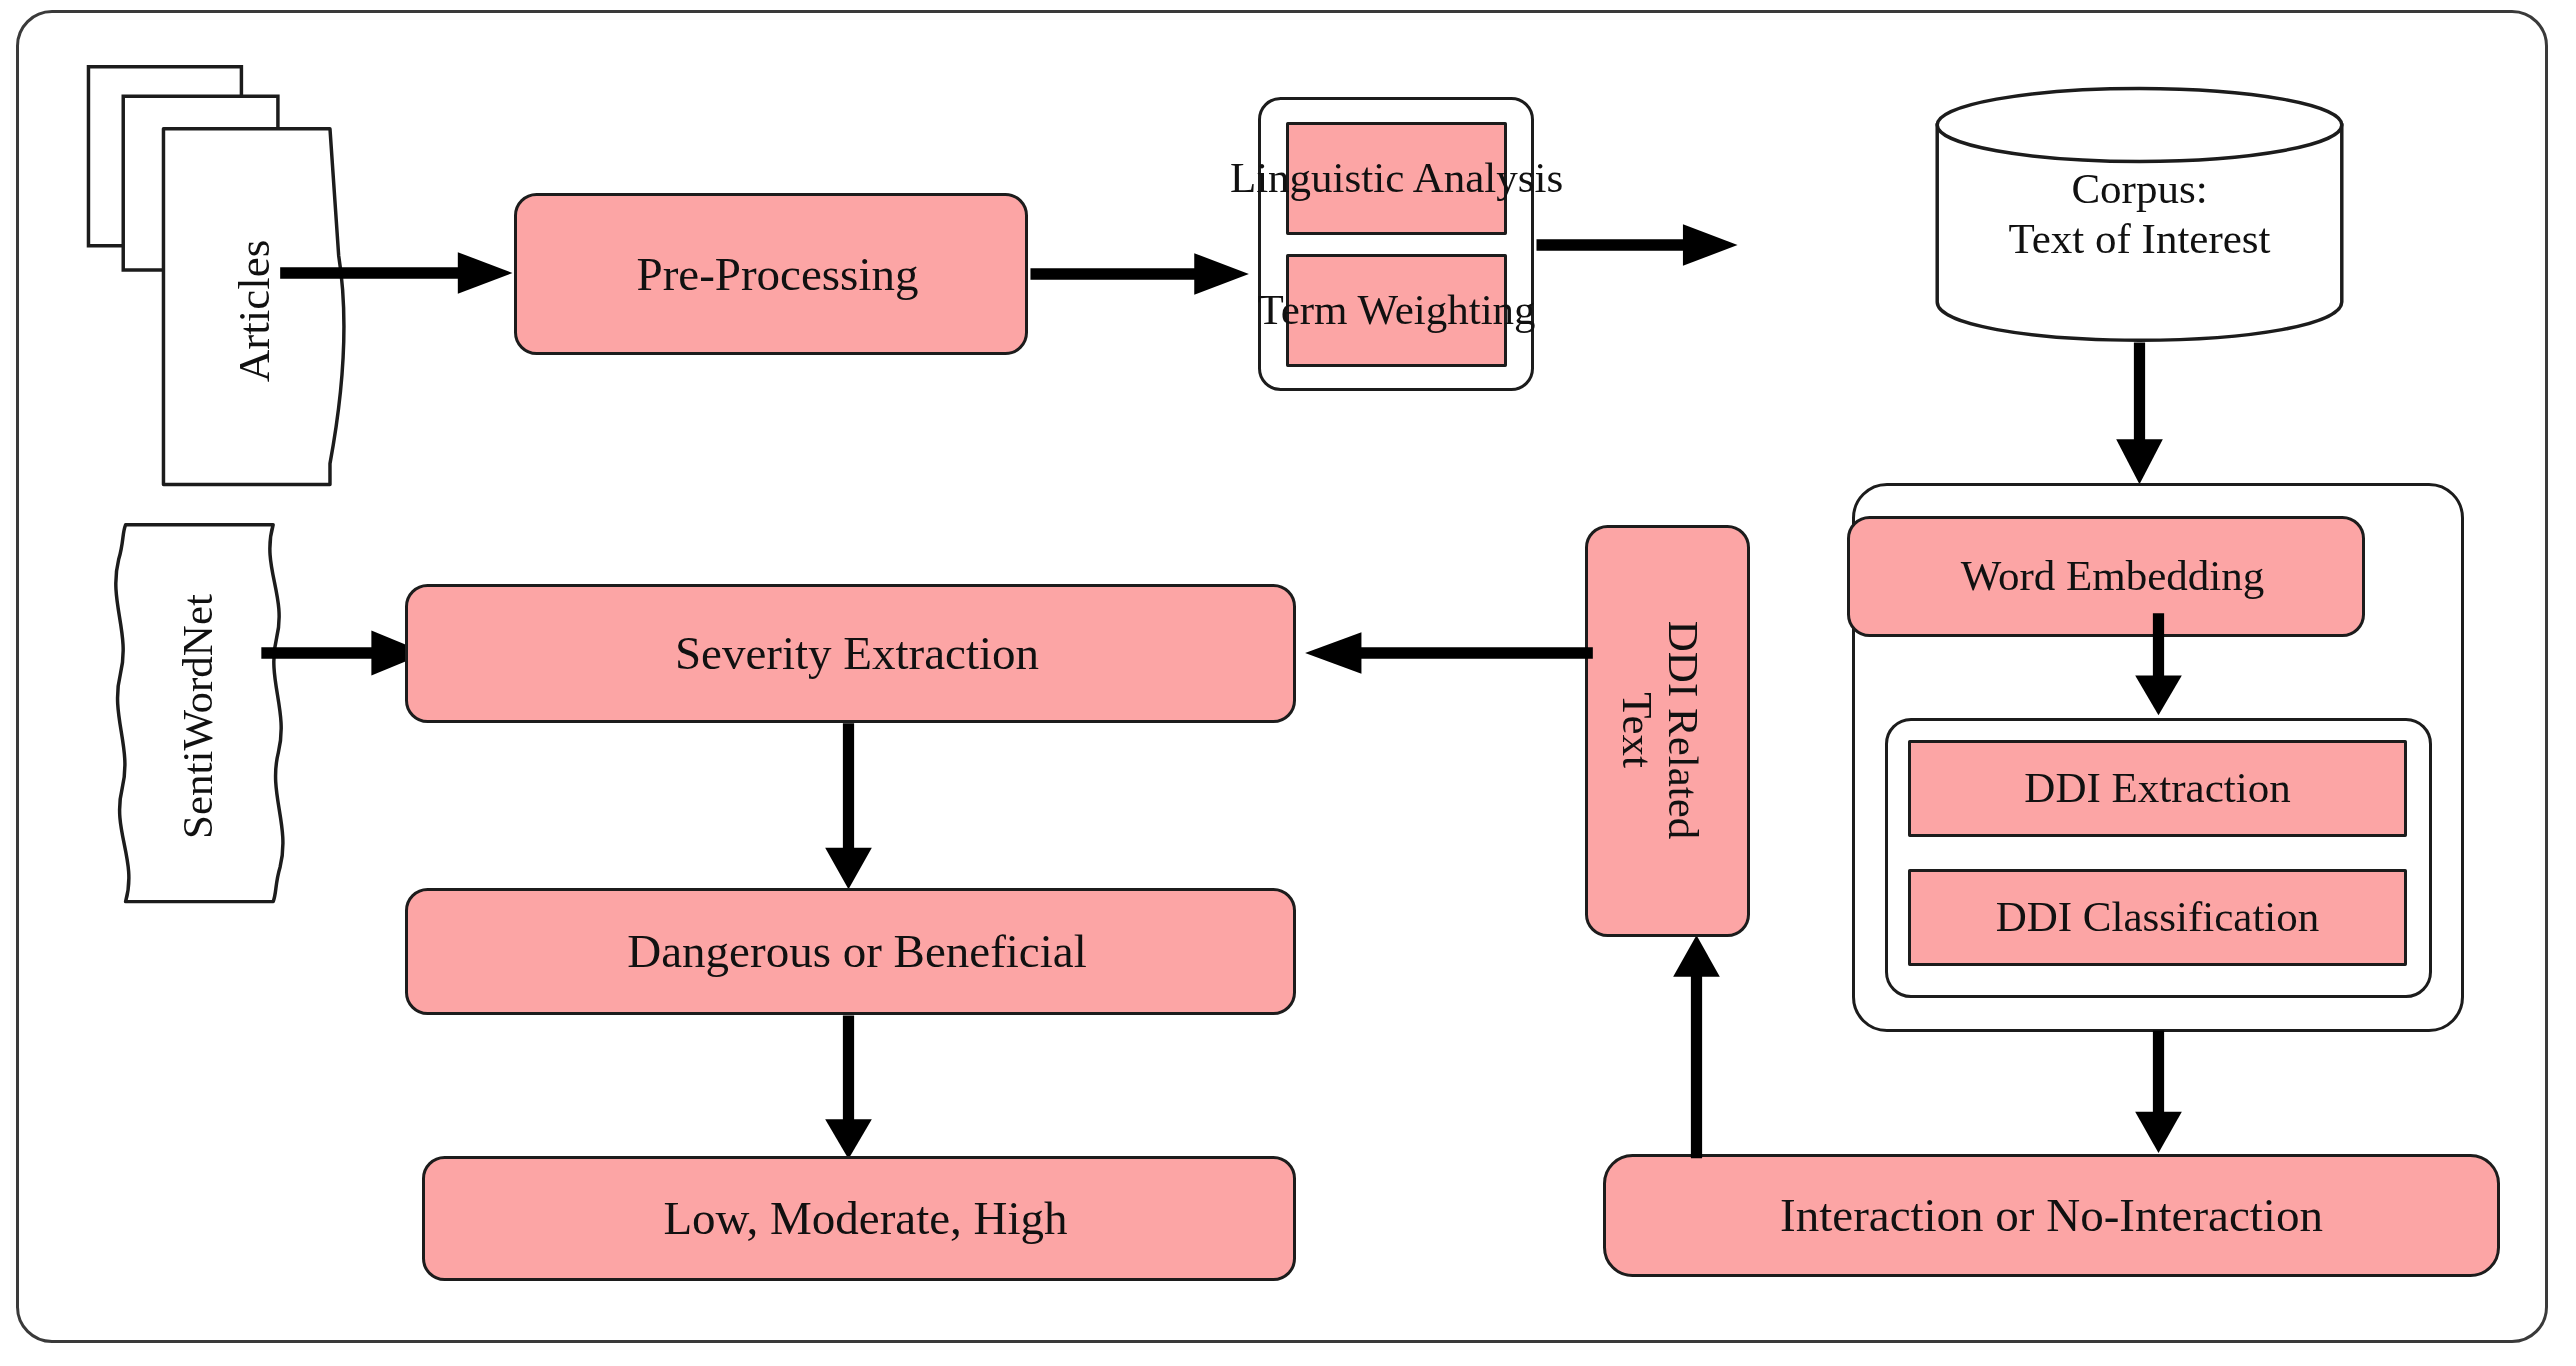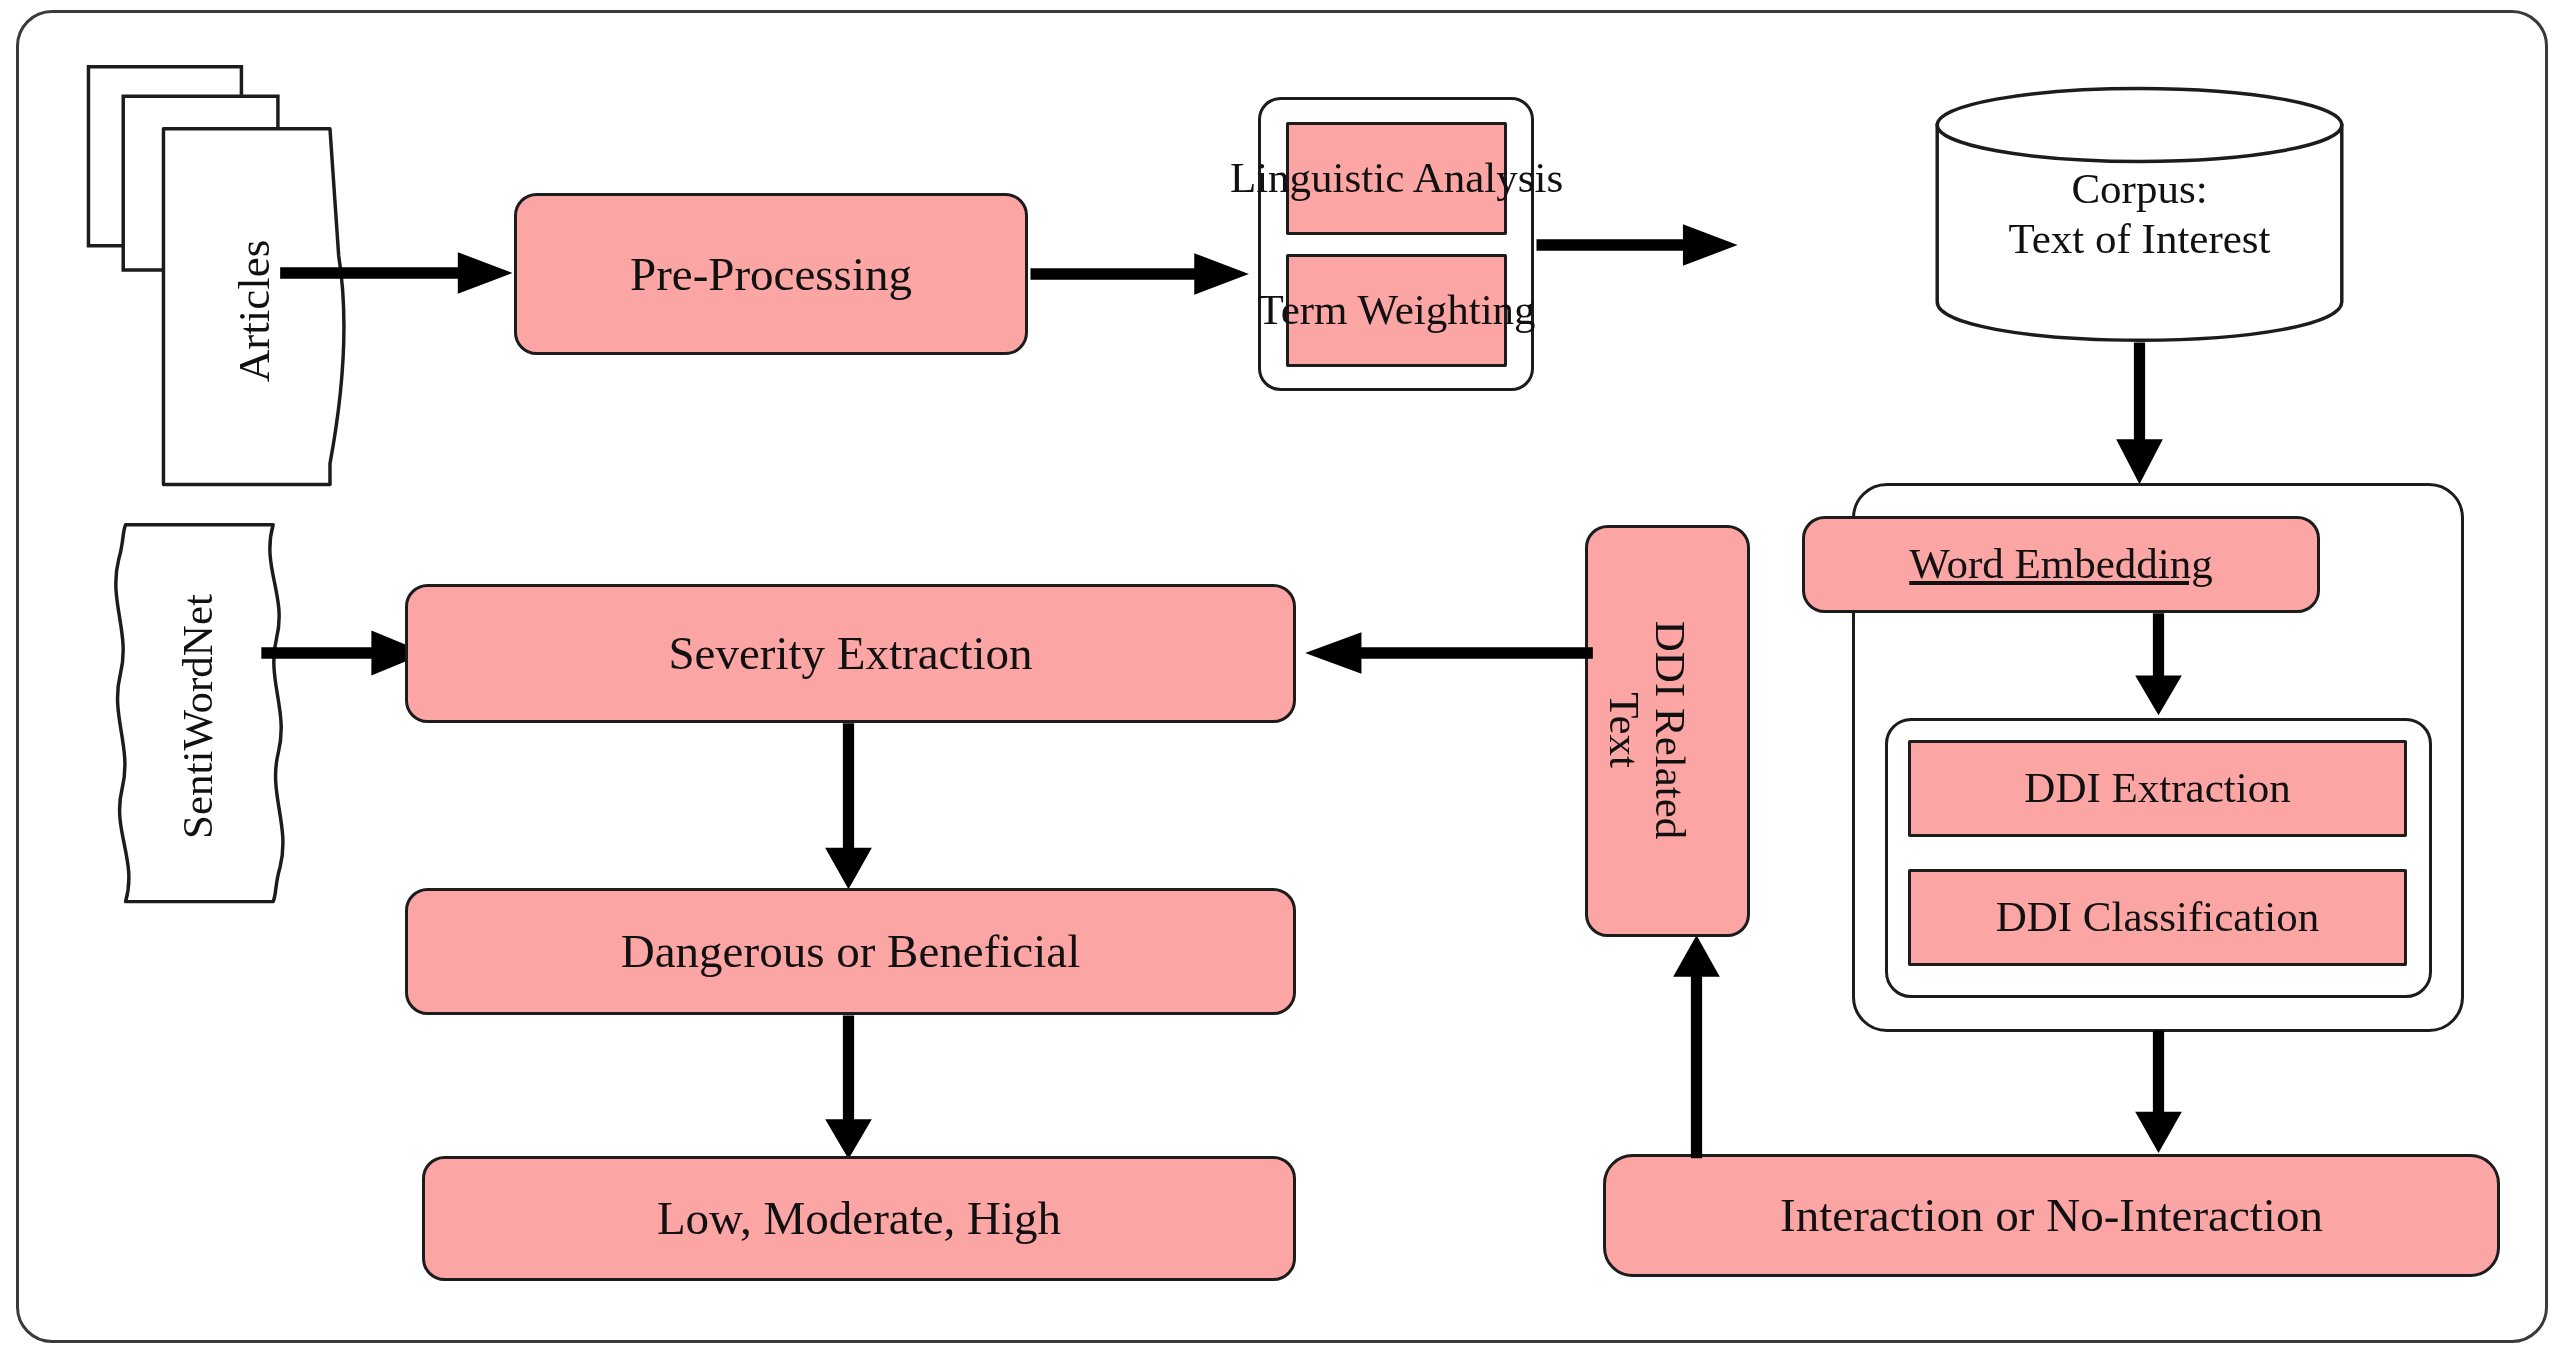--- a/index.html
+++ b/index.html
@@ -28,21 +28,21 @@
     position:absolute;
     box-sizing:border-box;
     background:#fca5a5;
     border:3.5px solid #1c1c1c;
     display:flex;
     align-items:center;
     justify-content:center;
     text-align:center;
     line-height:1.12;
   }
-  .rnd  {border-radius:22.6px;}
+  .rnd  {border-radius:22.6px;padding-left:13px;}
   .rnd-lg{border-radius:29.5px;}
   .sq   {border-radius:1.7px;}
   .lbl{display:block;white-space:nowrap;}
   .fs-50{font-size:43px;}
   .fs-52{font-size:45px;}
   .fs-54{font-size:47px;}
 
   
   .container{
     position:absolute;
@@ -140,21 +140,21 @@
 
   <div class="arrow" style="left:2111px;top:342px;width:57px;height:148px;">
     <svg width="57" height="148" viewBox="0 0 66 170">
       <line x1="33" y1="0" x2="33" y2="118" stroke="#000" stroke-width="13"></line>
       <polygon points="6,112 60,112 33,164" fill="#000"></polygon>
     </svg>
   </div>
 
   <div class="container" style="left:1852px;top:483px;width:612px;height:549px;border-radius:35px;"></div>
 
-  <div class="node rnd fs-50" style="left:1802px;top:516px;width:518px;height:97px;text-decoration:underline;">
+  <div class="node rnd fs-50" style="left:1847px;top:516px;width:518px;height:121px;">
     <span class="lbl">Word Embedding</span>
   </div>
 
   <div class="arrow" style="left:2130px;top:613px;width:57px;height:106px;">
     <svg width="57" height="106" viewBox="0 0 66 122">
       <line x1="33" y1="0" x2="33" y2="78" stroke="#000" stroke-width="13"></line>
       <polygon points="6,72 60,72 33,118" fill="#000"></polygon>
     </svg>
   </div>
 

